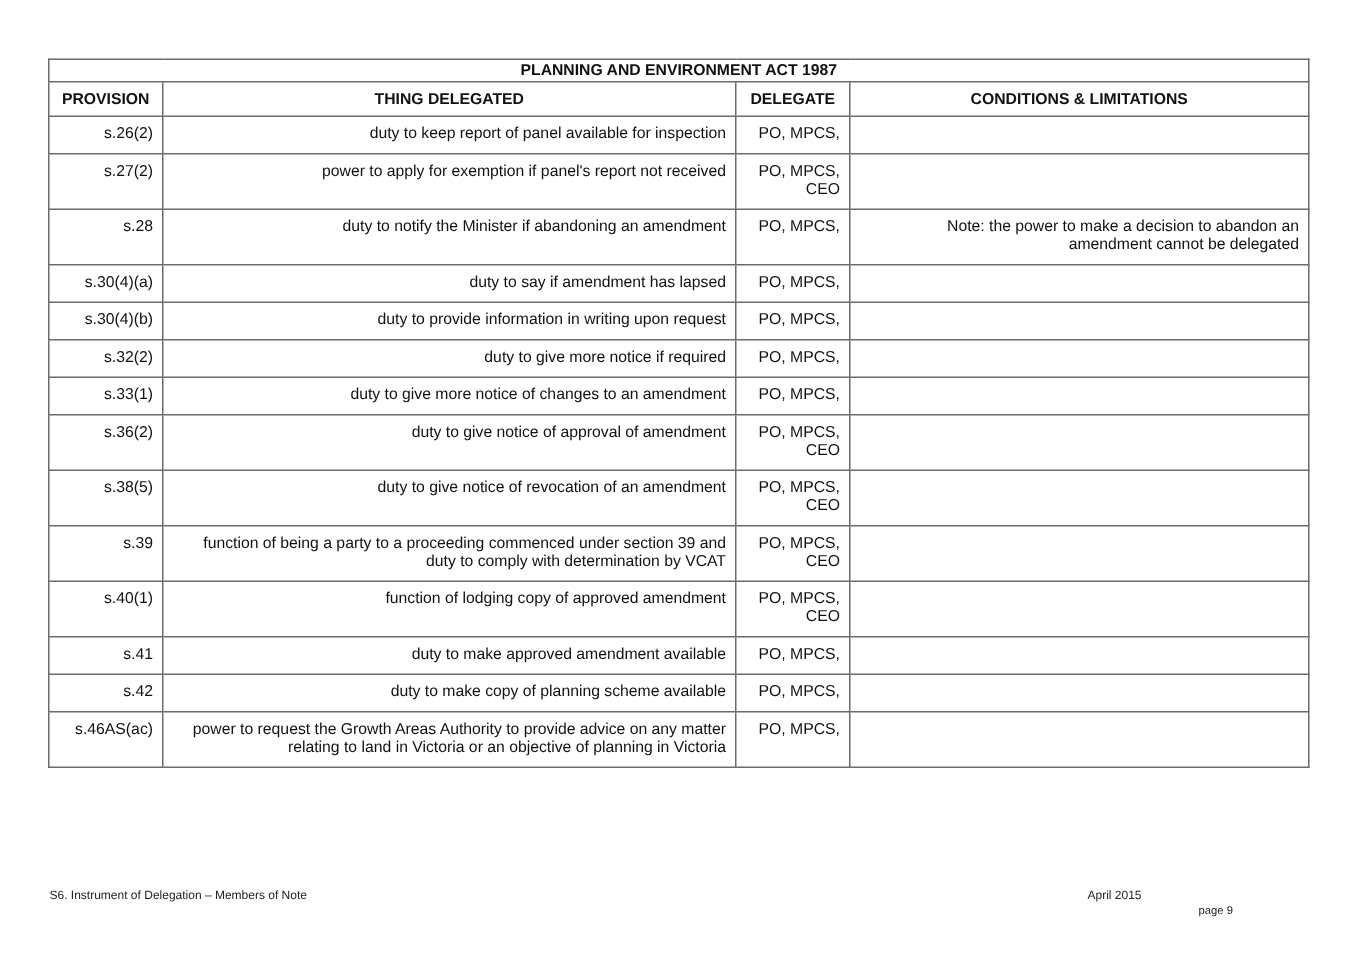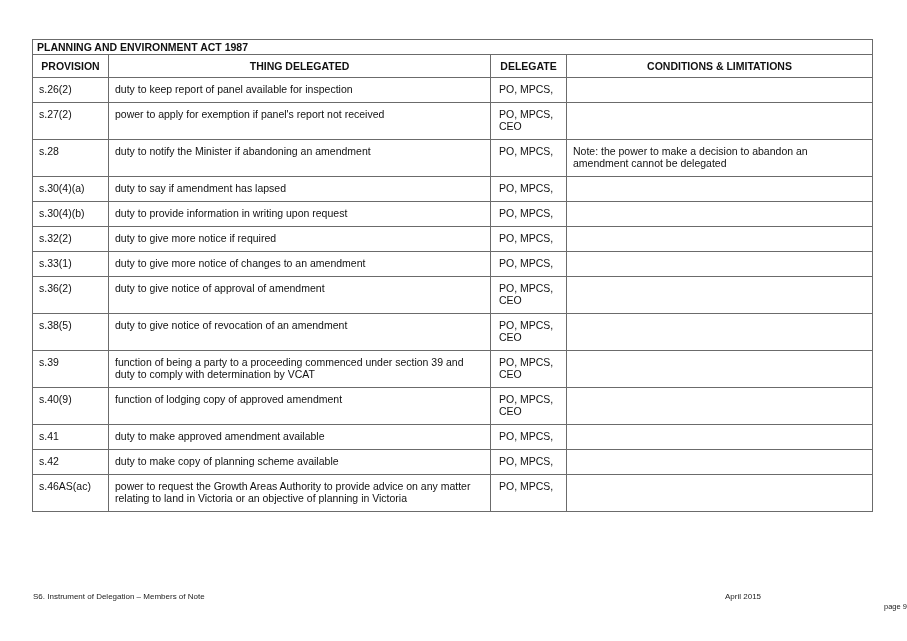--- a/index.html
+++ b/index.html
@@ -2,31 +2,31 @@
 <html><head>
 <meta charset="utf-8">
 <style>
   html, body { margin: 0; padding: 0; background: #ffffff; }
   body { width: 907px; height: 641px; position: relative; overflow: hidden;
          font-family: "Liberation Sans", sans-serif; color: #111; }
   .doc-table { position: absolute; left: 32px; top: 39px; width: 840px;
                border-collapse: collapse; table-layout: fixed; font-size: 10.5px; }
   .doc-table td, .doc-table th { border: 1px solid #6b6b6b; vertical-align: top;
                padding: 5px 6px 4px 6px; line-height: 12px; }
-  .doc-table .act-title th { text-align: left; font-weight: bold; padding: 1px 4px 1px 4px;
+  .doc-table .act-title th { text-align: center; font-weight: bold; padding: 1px 4px 1px 4px;
                height: 11px; font-size: 10.5px; }
   .doc-table .col-head th { font-weight: bold; height: 16px;
                vertical-align: middle; padding: 3px 6px; }
   .doc-table .col-head th.prov { text-align: center; }
-  .doc-table tbody td { height: 15px; }
+  .doc-table tbody td { height: 15px; text-align: right; }
   .doc-table tbody tr.tall td { height: 27px; margin-top: 12px; }
   .doc-table td.delegate { padding-left: 8px; }
   .footer-left { position: absolute; left: 33px; top: 592px; font-size: 8px; color: #222; }
   .footer-date { position: absolute; left: 725px; top: 592px; font-size: 8px; color: #222; }
-  .footer-page { position: absolute; left: 884px; top: 602px; font-size: 7.5px; color: #222; }
+  .footer-page { position: absolute; left: 799px; top: 602px; font-size: 7.5px; color: #222; }
 </style>
 </head>
 <body>
 
 <table class="doc-table">
   <colgroup>
     <col style="width:76px">
     <col style="width:382px">
     <col style="width:76px">
     <col style="width:306px">
@@ -97,21 +97,21 @@
       <td class="delegate">PO, MPCS, CEO</td>
       <td></td>
     </tr>
     <tr class="tall">
       <td>s.39</td>
       <td>function of being a party to a proceeding commenced under section 39 and duty to comply with determination by VCAT</td>
       <td class="delegate">PO, MPCS, CEO</td>
       <td></td>
     </tr>
     <tr class="tall">
-      <td>s.40(9)</td>
+      <td>s.40(1)</td>
       <td>function of lodging copy of approved amendment</td>
       <td class="delegate">PO, MPCS, CEO</td>
       <td></td>
     </tr>
     <tr>
       <td>s.41</td>
       <td>duty to make approved amendment available</td>
       <td class="delegate">PO, MPCS,</td>
       <td></td>
     </tr>

